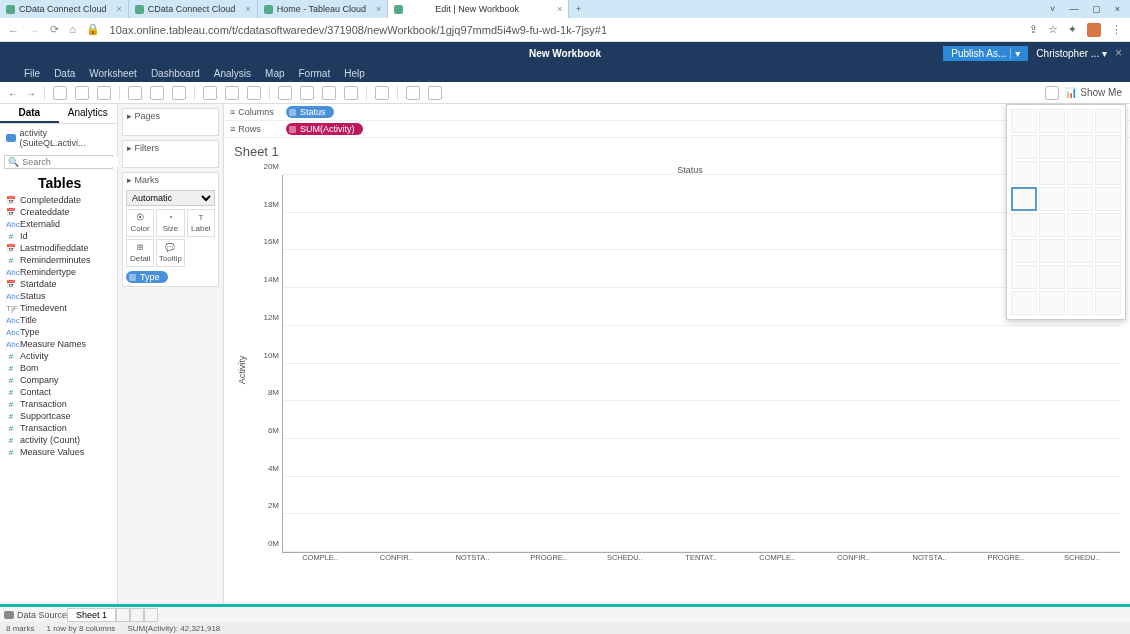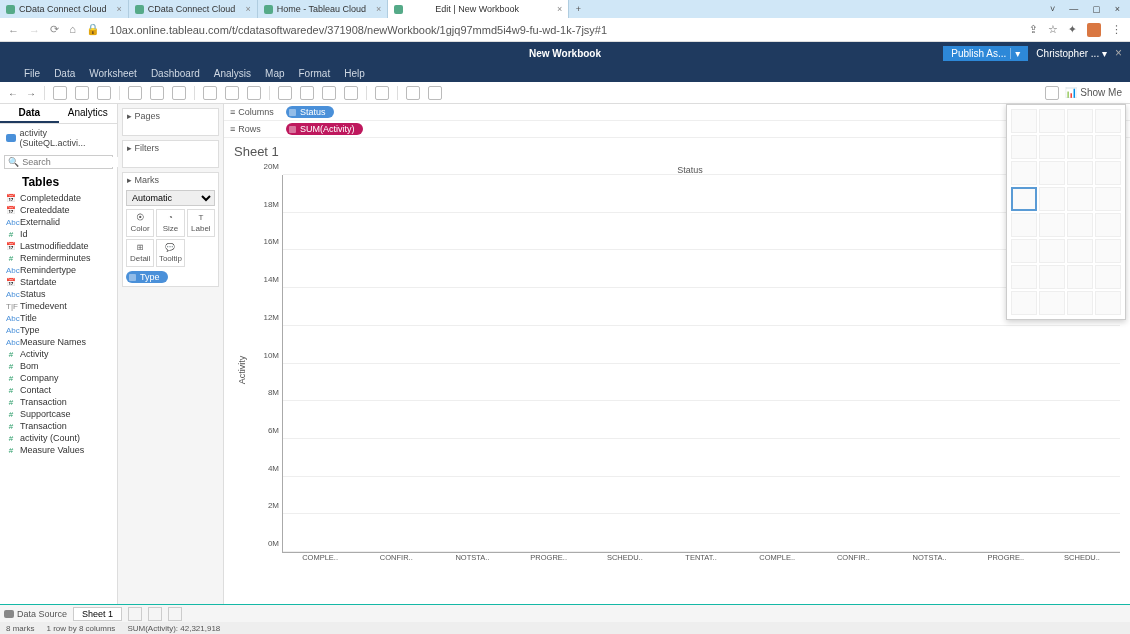--- a/index.html
+++ b/index.html
@@ -46,21 +46,21 @@
   .tabs2 { display: flex; font-size: 10px; border-bottom: 1px solid #ddd; }
   .tabs2 div { flex: 1; text-align: center; padding: 3px 0; }
   .tabs2 .act { font-weight: 600; border-bottom: 2px solid #1f3a5f; }
 
   .dsname { font-size: 9px; padding: 4px 6px; color: #444; display: flex; align-items: center; gap: 4px; }
   .cylicon { width: 10px; height: 8px; background: #4a90d9; border-radius: 2px; }
 
   .search { display: flex; align-items: center; border: 1px solid #ccc; margin: 3px 4px; font-size: 9px; padding: 1px 3px; gap: 3px; }
   .search input { flex: 1; border: none; outline: none; font-size: 9px; }
 
-  .sect { font-size: 12px; font-weight: 600; padding: 3px 22px; }
+  .sect { font-size: 14px; font-weight: 600; padding: 3px 22px; margin-left: 16px; }
   .flist { font-size: 9px; overflow: hidden; }
   .flist .row { display: flex; align-items: center; gap: 4px; padding: 1px 6px; color: #333; white-space: nowrap; }
   .flist .ico { width: 10px; font-size: 8px; text-align: center; }
   .ico.abc { color: #4a90d9; }
   .ico.cal { color: #4a90d9; }
   .ico.num { color: #2e9e6b; }
   .ico.tf  { color: #888; }
 
   
   .shelf { background: #fff; border: 1px solid #ddd; margin: 4px; font-size: 9px; }
@@ -99,21 +99,21 @@
   
   .showme { position: absolute; right: 4px; top: 0; width: 120px; background: #fff; border: 1px solid #ccc; box-shadow: 0 2px 6px rgba(0,0,0,.2); padding: 4px; font-size: 8px; z-index: 10; }
   .smgrid { display: grid; grid-template-columns: repeat(4,1fr); gap: 2px; }
   .smcell { height: 24px; border: 1px solid #eee; background: #fafafa; }
   .smcell.sel { border: 2px solid #5a9bd5; }
   .smfoot { margin-top: 4px; color: #555; line-height: 1.5; }
   .mini { display: inline-block; color: #fff; border-radius: 7px; padding: 0 5px; font-size: 8px; }
   .mini.b { background: #4a90d9; } .mini.g { background: #2e9e6b; }
 
   
-  .sheetbar { height: 18px; border-top: 1px solid #14b8a6; display: flex; align-items: center; font-size: 9px; gap: 6px; padding: 0 4px; background: #f5f5f5; }
+  .sheetbar { height: 18px; border-top: 3px solid #14b8a6; display: flex; align-items: center; font-size: 9px; gap: 0; padding: 0 4px; background: #f5f5f5; }
   .sheetbar .ds { display: flex; align-items: center; gap: 3px; color: #555; }
   .sheettab { background: #fff; border: 1px solid #ccc; padding: 1px 8px; }
   .sbicon { width: 14px; height: 14px; border: 1px solid #ccc; }
 
   .status { height: 12px; background: #eee; font-size: 8px; color: #555; display: flex; align-items: center; gap: 12px; padding: 0 6px; }
 </style>
 </head>
 <body>
 
 <div class="tabbar">

